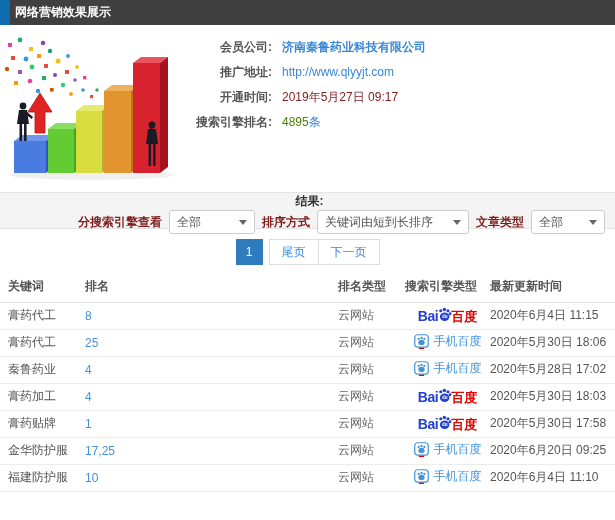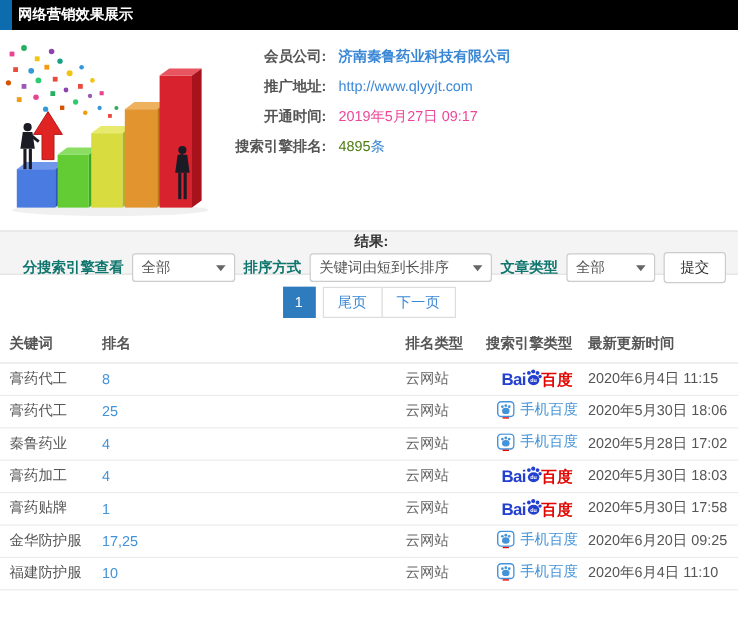--- a/index.html
+++ b/index.html
@@ -3,44 +3,44 @@
 <meta charset="utf-8">
 <style>
   * { box-sizing: border-box; }
   html,body { margin:0; padding:0; }
   body {
     width:615px; height:520px; overflow:hidden; background:#fff;
     font-family:"Liberation Sans","DejaVu Sans",sans-serif;
     font-size:12px; color:#555;
   }
   
-  .header { height:25px; background:#000000; display:flex; align-items:center; }
+  .header { height:25px; background:#404040; display:flex; align-items:center; }
   .header-accent { width:10px; height:25px; background:#0c6cae; flex:none; }
   .header-title { color:#fff; font-weight:bold; font-size:12px; padding-left:5px; }
 
   
   .info-section { display:flex; height:167px; padding-top:8px; }
   .illustration { width:182px; height:150px; flex:none; }
   .info-rows { padding-top:7px; }
   .info-row { display:flex; align-items:center; height:14px; margin-bottom:11px; }
   .info-label { width:90px; text-align:right; font-weight:bold; color:#555; flex:none; }
   .info-value { margin-left:10px; white-space:nowrap; }
   .v-link { color:#3a87d6; text-decoration:none; }
   .v-link.bold { font-weight:bold; }
-  .v-text { color:#ec4899; }
+  .v-text { color:#7f1d1d; }
   .v-count { color:#4d7c0f; }
   .v-unit { color:#3a87d6; }
 
   
   .filter-bar { height:37px; background:#f4f4f4; border-top:1px solid #e2e2e2;
     border-bottom:1px solid #e2e2e2; display:flex; align-items:center;
     padding:0 10px 0 14px;flex-direction:column; }
   .filter-left { font-weight:bold; color:#333; }
   .filter-right { margin-left:auto; display:flex; align-items:center; gap:7px; }
-  .filter-label { font-weight:bold; color:#0f766e; white-space:nowrap; }
+  .filter-label { font-weight:bold; color:#7f1d1d; white-space:nowrap; }
   .select { background:#fff; border:1px solid #ccc; border-radius:3px; height:24px;
     display:inline-flex; align-items:center; justify-content:space-between;
     padding:0 7px; color:#555; cursor:pointer; white-space:nowrap; }
   .select.w-sm { width:86px; }
   .select.w-lg { width:152px; }
   .select.w-xs { width:74px; }
   .caret { width:0; height:0; border-left:4px solid transparent;
     border-right:4px solid transparent; border-top:5px solid #666; margin-left:8px; }
   .submit-btn { height:26px; padding:0 13px; background:#fff; border:1px solid #ccc;
     border-radius:3px; color:#333; font-size:12px; cursor:pointer;
@@ -208,21 +208,20 @@
     <span class="filter-label">排序方式</span>
     <span class="select w-lg">
       <span>关键词由短到长排序</span>
       <span class="caret"></span>
     </span>
     <span class="filter-label">文章类型</span>
     <span class="select w-xs">
       <span>全部</span>
       <span class="caret"></span>
     </span>
-    <button class="submit-btn">提交</button>
   </div>
 </div>
 
 <div class="pagination">
   <span class="page-current">1</span>
   <span class="page-btn">尾页</span>
   <span class="page-btn">下一页</span>
 </div>
 
 <table>

